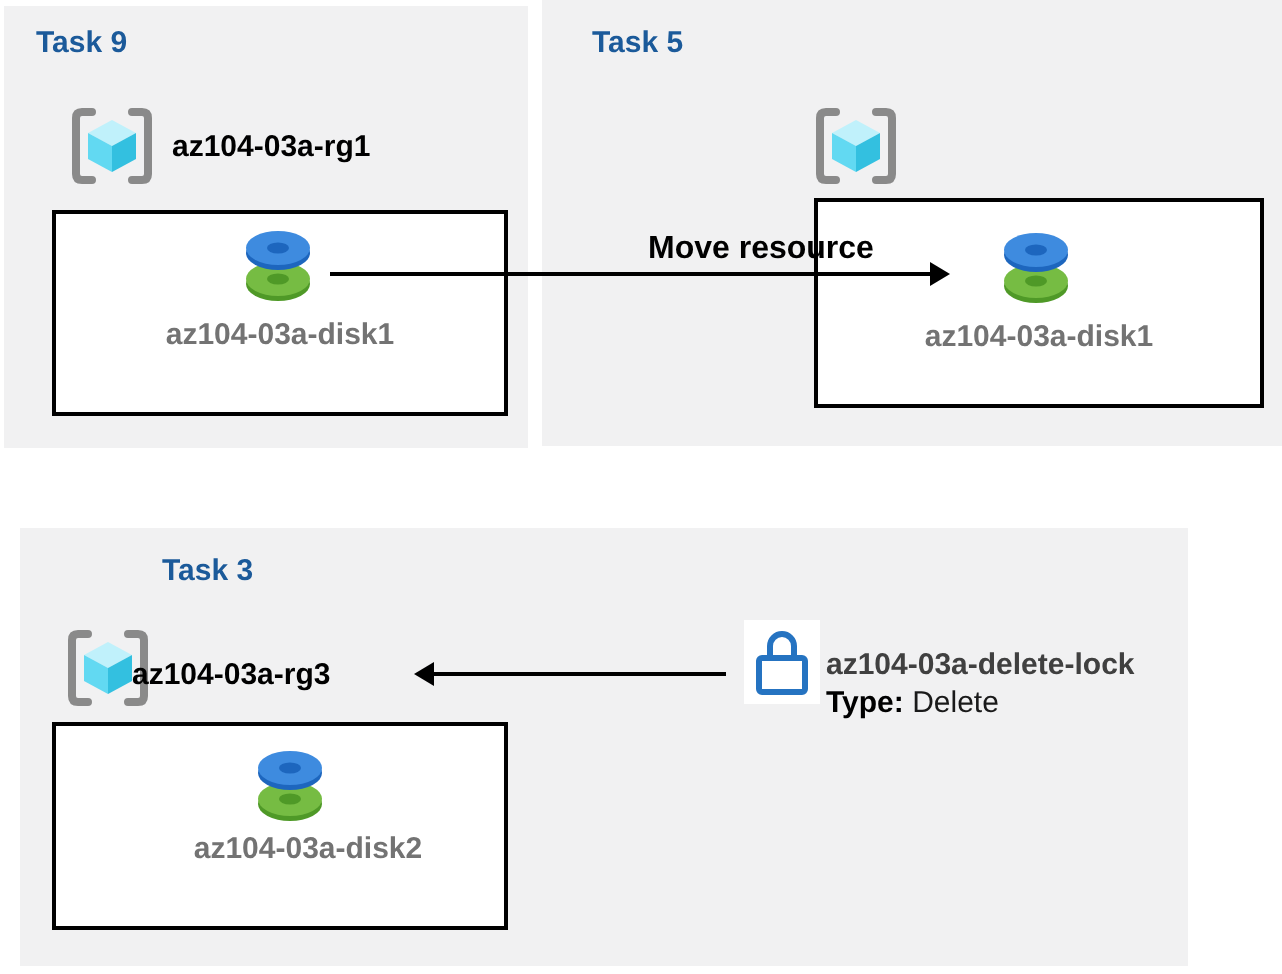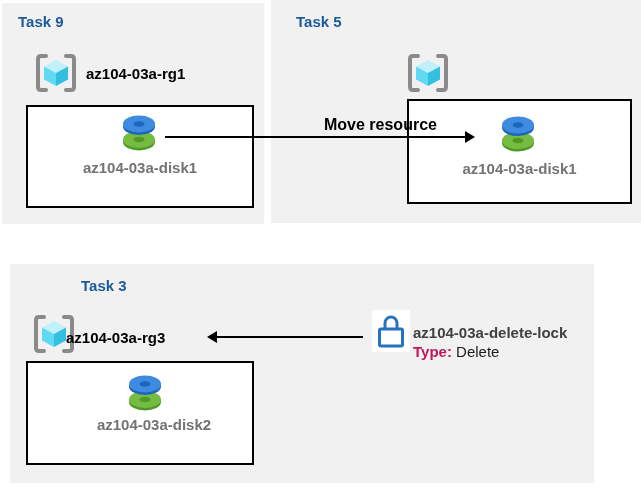--- a/index.html
+++ b/index.html
@@ -13,21 +13,21 @@
   .disk-box{position:absolute;background:#ffffff;border:2px solid #000;box-sizing:border-box;}
   .disk-label{position:absolute;font-size:15px;font-weight:bold;color:#737373;text-align:center;white-space:nowrap;}
   .icon{position:absolute;}
   .arrow-line{position:absolute;height:2px;background:#000;}
   .arrow-head-right{position:absolute;width:0;height:0;border-top:6px solid transparent;border-bottom:6px solid transparent;border-left:10px solid #000;}
   .arrow-head-left{position:absolute;width:0;height:0;border-top:6px solid transparent;border-bottom:6px solid transparent;border-right:10px solid #000;}
   .move-label{position:absolute;font-size:16px;font-weight:bold;color:#000;white-space:nowrap;}
   .lock-bg{position:absolute;background:#ffffff;display:flex;align-items:center;justify-content:center;}
   .lock-name{position:absolute;font-size:15px;font-weight:bold;color:#404040;white-space:nowrap;}
   .lock-type{position:absolute;font-size:15px;color:#1a1a1a;white-space:nowrap;}
-  .lock-type b{color:#be185d;}
+  .lock-type b{color:#000000;}
 </style>
 </head>
 <body>
 
 <div class="canvas">
 
   <div class="panel" style="left:2px;top:3px;width:262px;height:221px;"></div>
   <div class="task-title" style="left:18px;top:13px;">Task 9</div>
 
   <svg class="icon" style="left:33px;top:52px;" width="46" height="42" viewBox="0 0 46 42">

